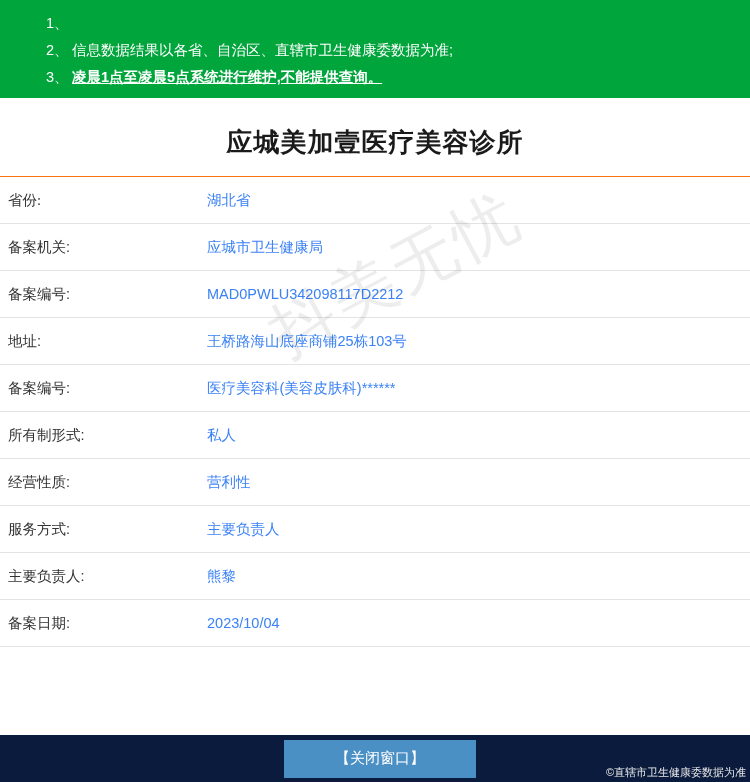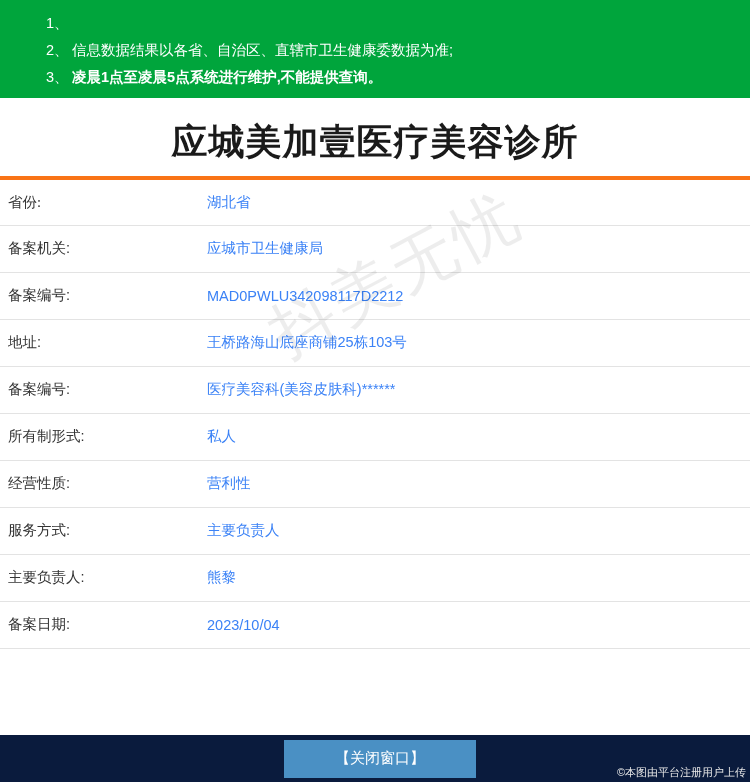--- a/index.html
+++ b/index.html
@@ -34,33 +34,34 @@
   }
   .notice-num {
     width: 26px;
     flex: 0 0 26px;
   }
   .notice-text b {
     font-weight: bold;
   }
   .notice-line.bold .notice-text {
     font-weight: bold;
+    text-decoration: underline;
   }
 
   
   .title-wrap {
     height: 70px;
     display: flex;
     align-items: center;
     justify-content: center;
     padding-top: 18px;
     box-sizing: border-box;
   }
   .org-title {
-    font-size: 36px;
+    font-size: 26px;
     font-weight: bold;
     color: #1a1a1a;
     letter-spacing: 1px;
   }
 
   
   .info-table {
     width: 750px;
     border-collapse: collapse;
     table-layout: fixed;
@@ -78,21 +79,21 @@
   .info-table td.label {
     width: 180px;
     padding-left: 8px;
     color: #333;
   }
   .info-table td.value {
     padding-left: 18px;
     color: #3b82f6;
   }
   .info-table tr:first-child td {
-    border-top: 4px solid #f97316;
+    border-top: 1px solid #f97316;
     font-family: Liberation Serif, serif;
   }
 
   
   .watermark {
     position: absolute;
     top: 300px;
     left: 255px;
     font-size: 64px;
     color: rgba(0, 0, 0, 0.07);
@@ -202,14 +203,14 @@
     </tr>
     <tr>
       <td class="label">备案日期:</td>
       <td class="value">2023/10/04</td>
     </tr>
   </tbody>
 </table>
 
 <div class="footer">
   <button class="close-btn">【关闭窗口】</button>
-  <span class="footer-credit">©本图由平台注册用户上传</span>
+  <span class="footer-credit">©直辖市卫生健康委数据为准</span>
 </div>
 
 </body></html>

